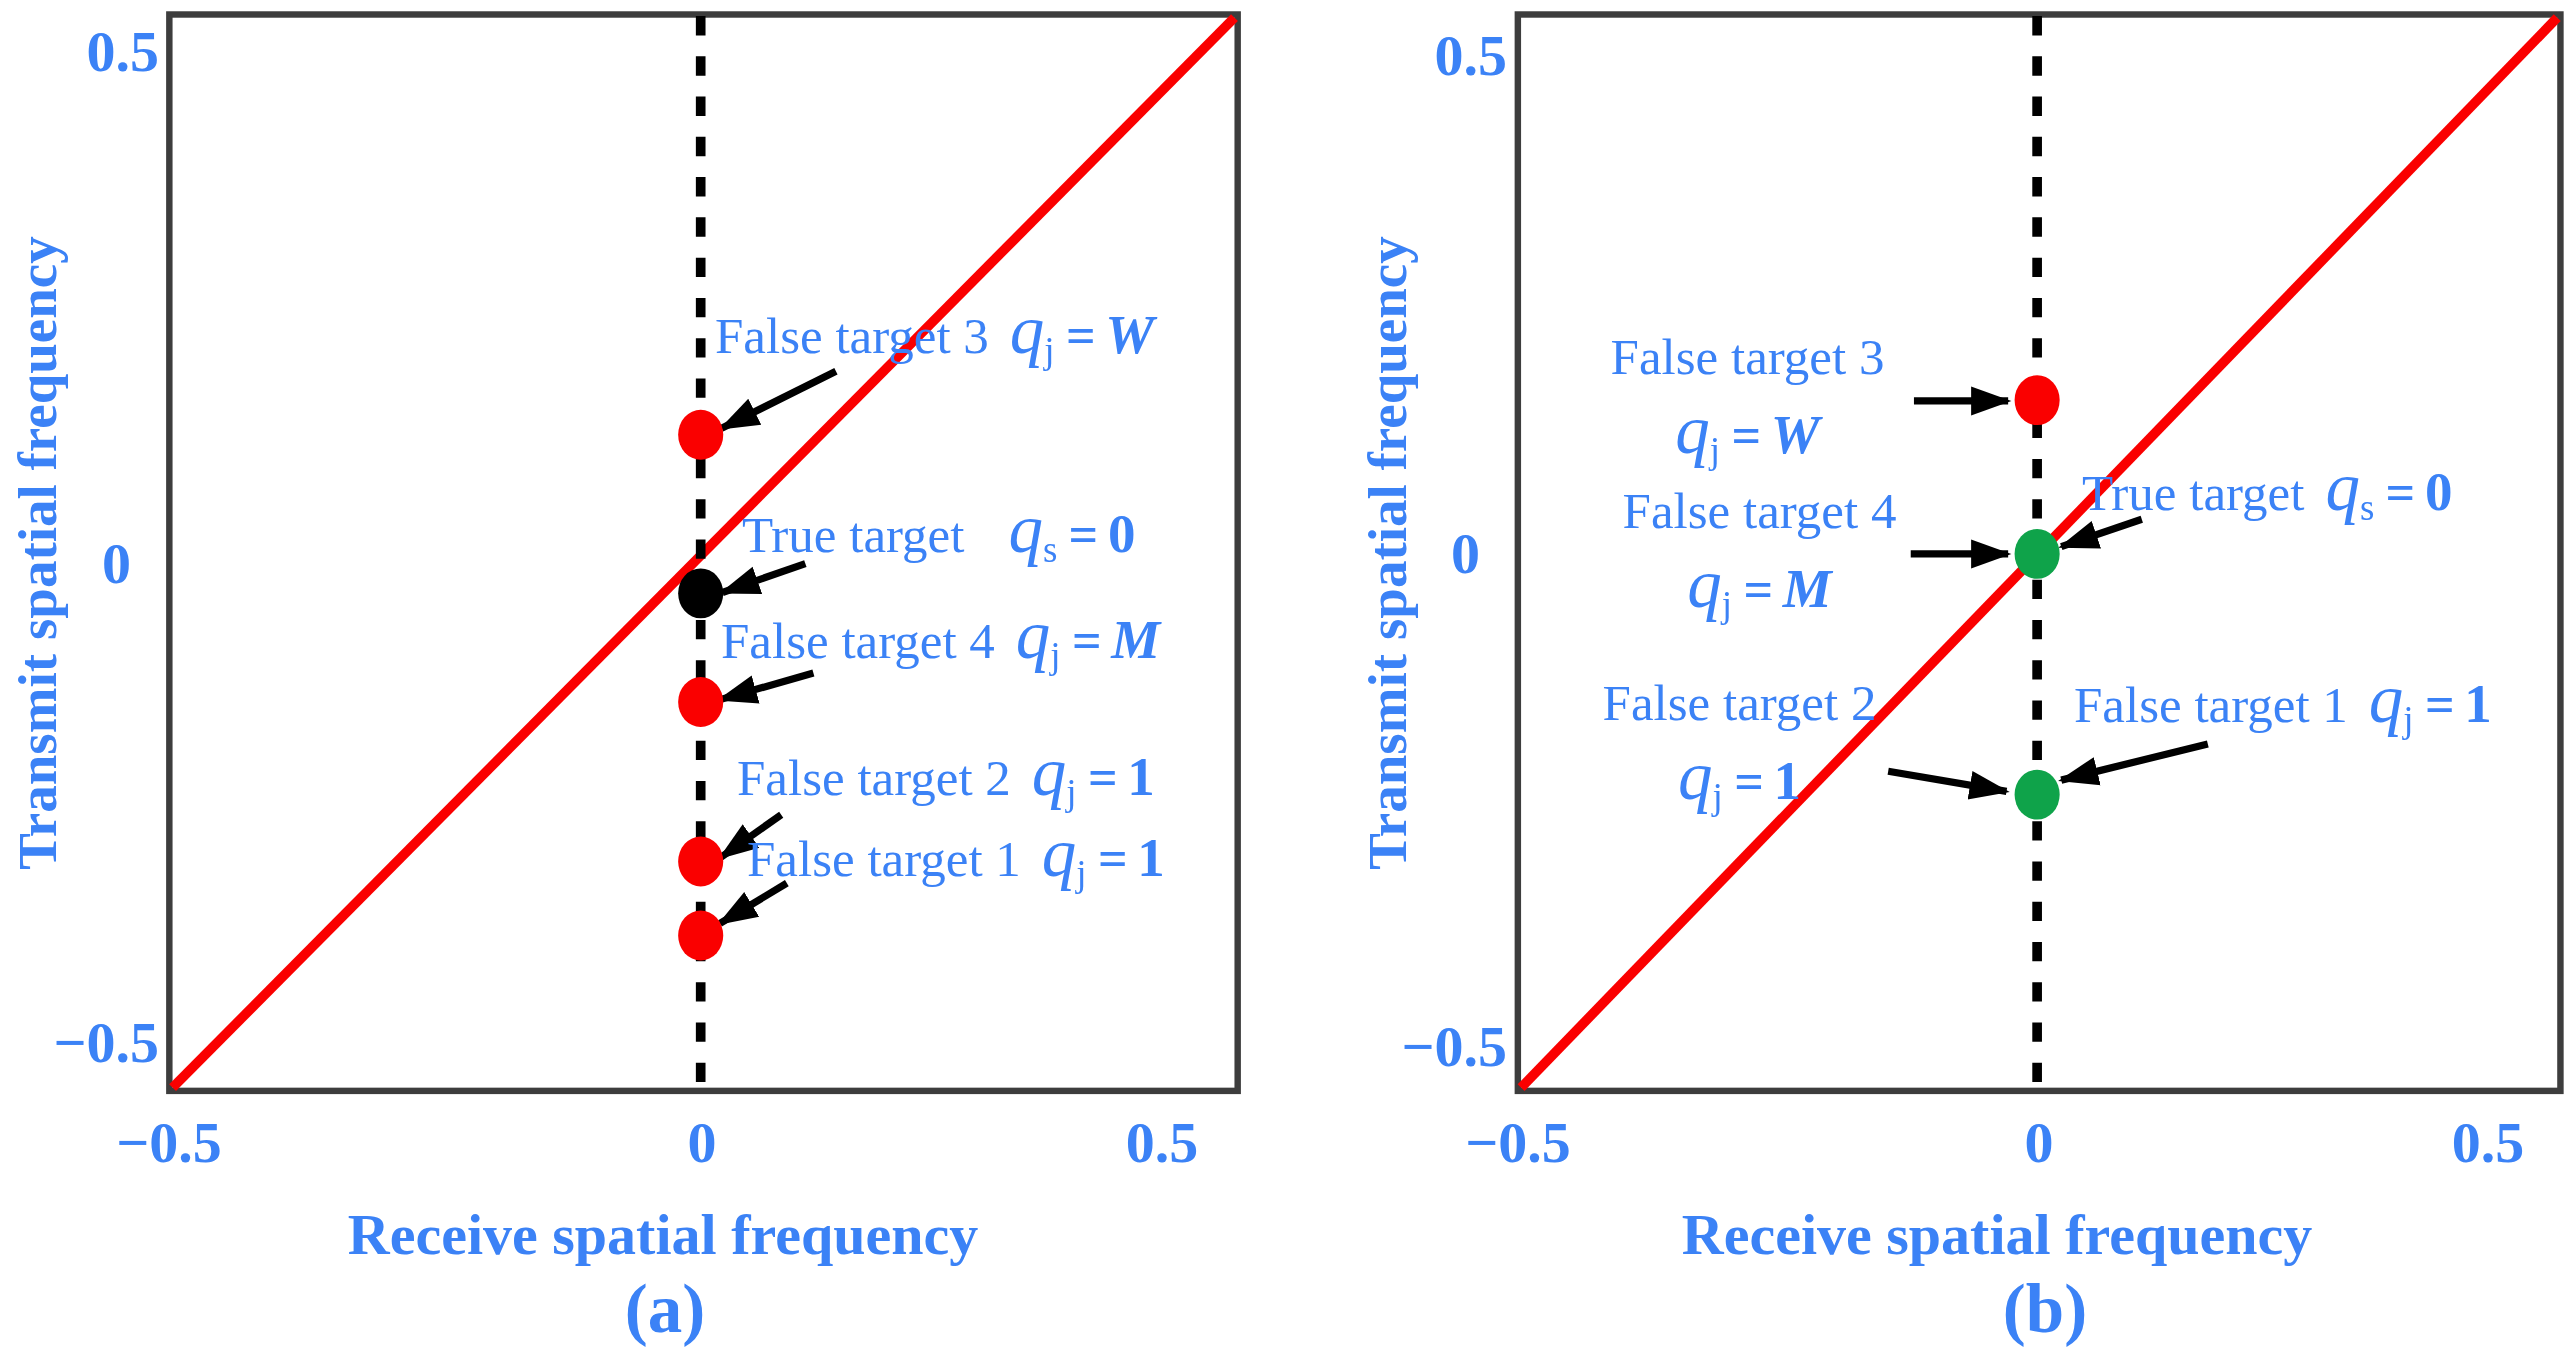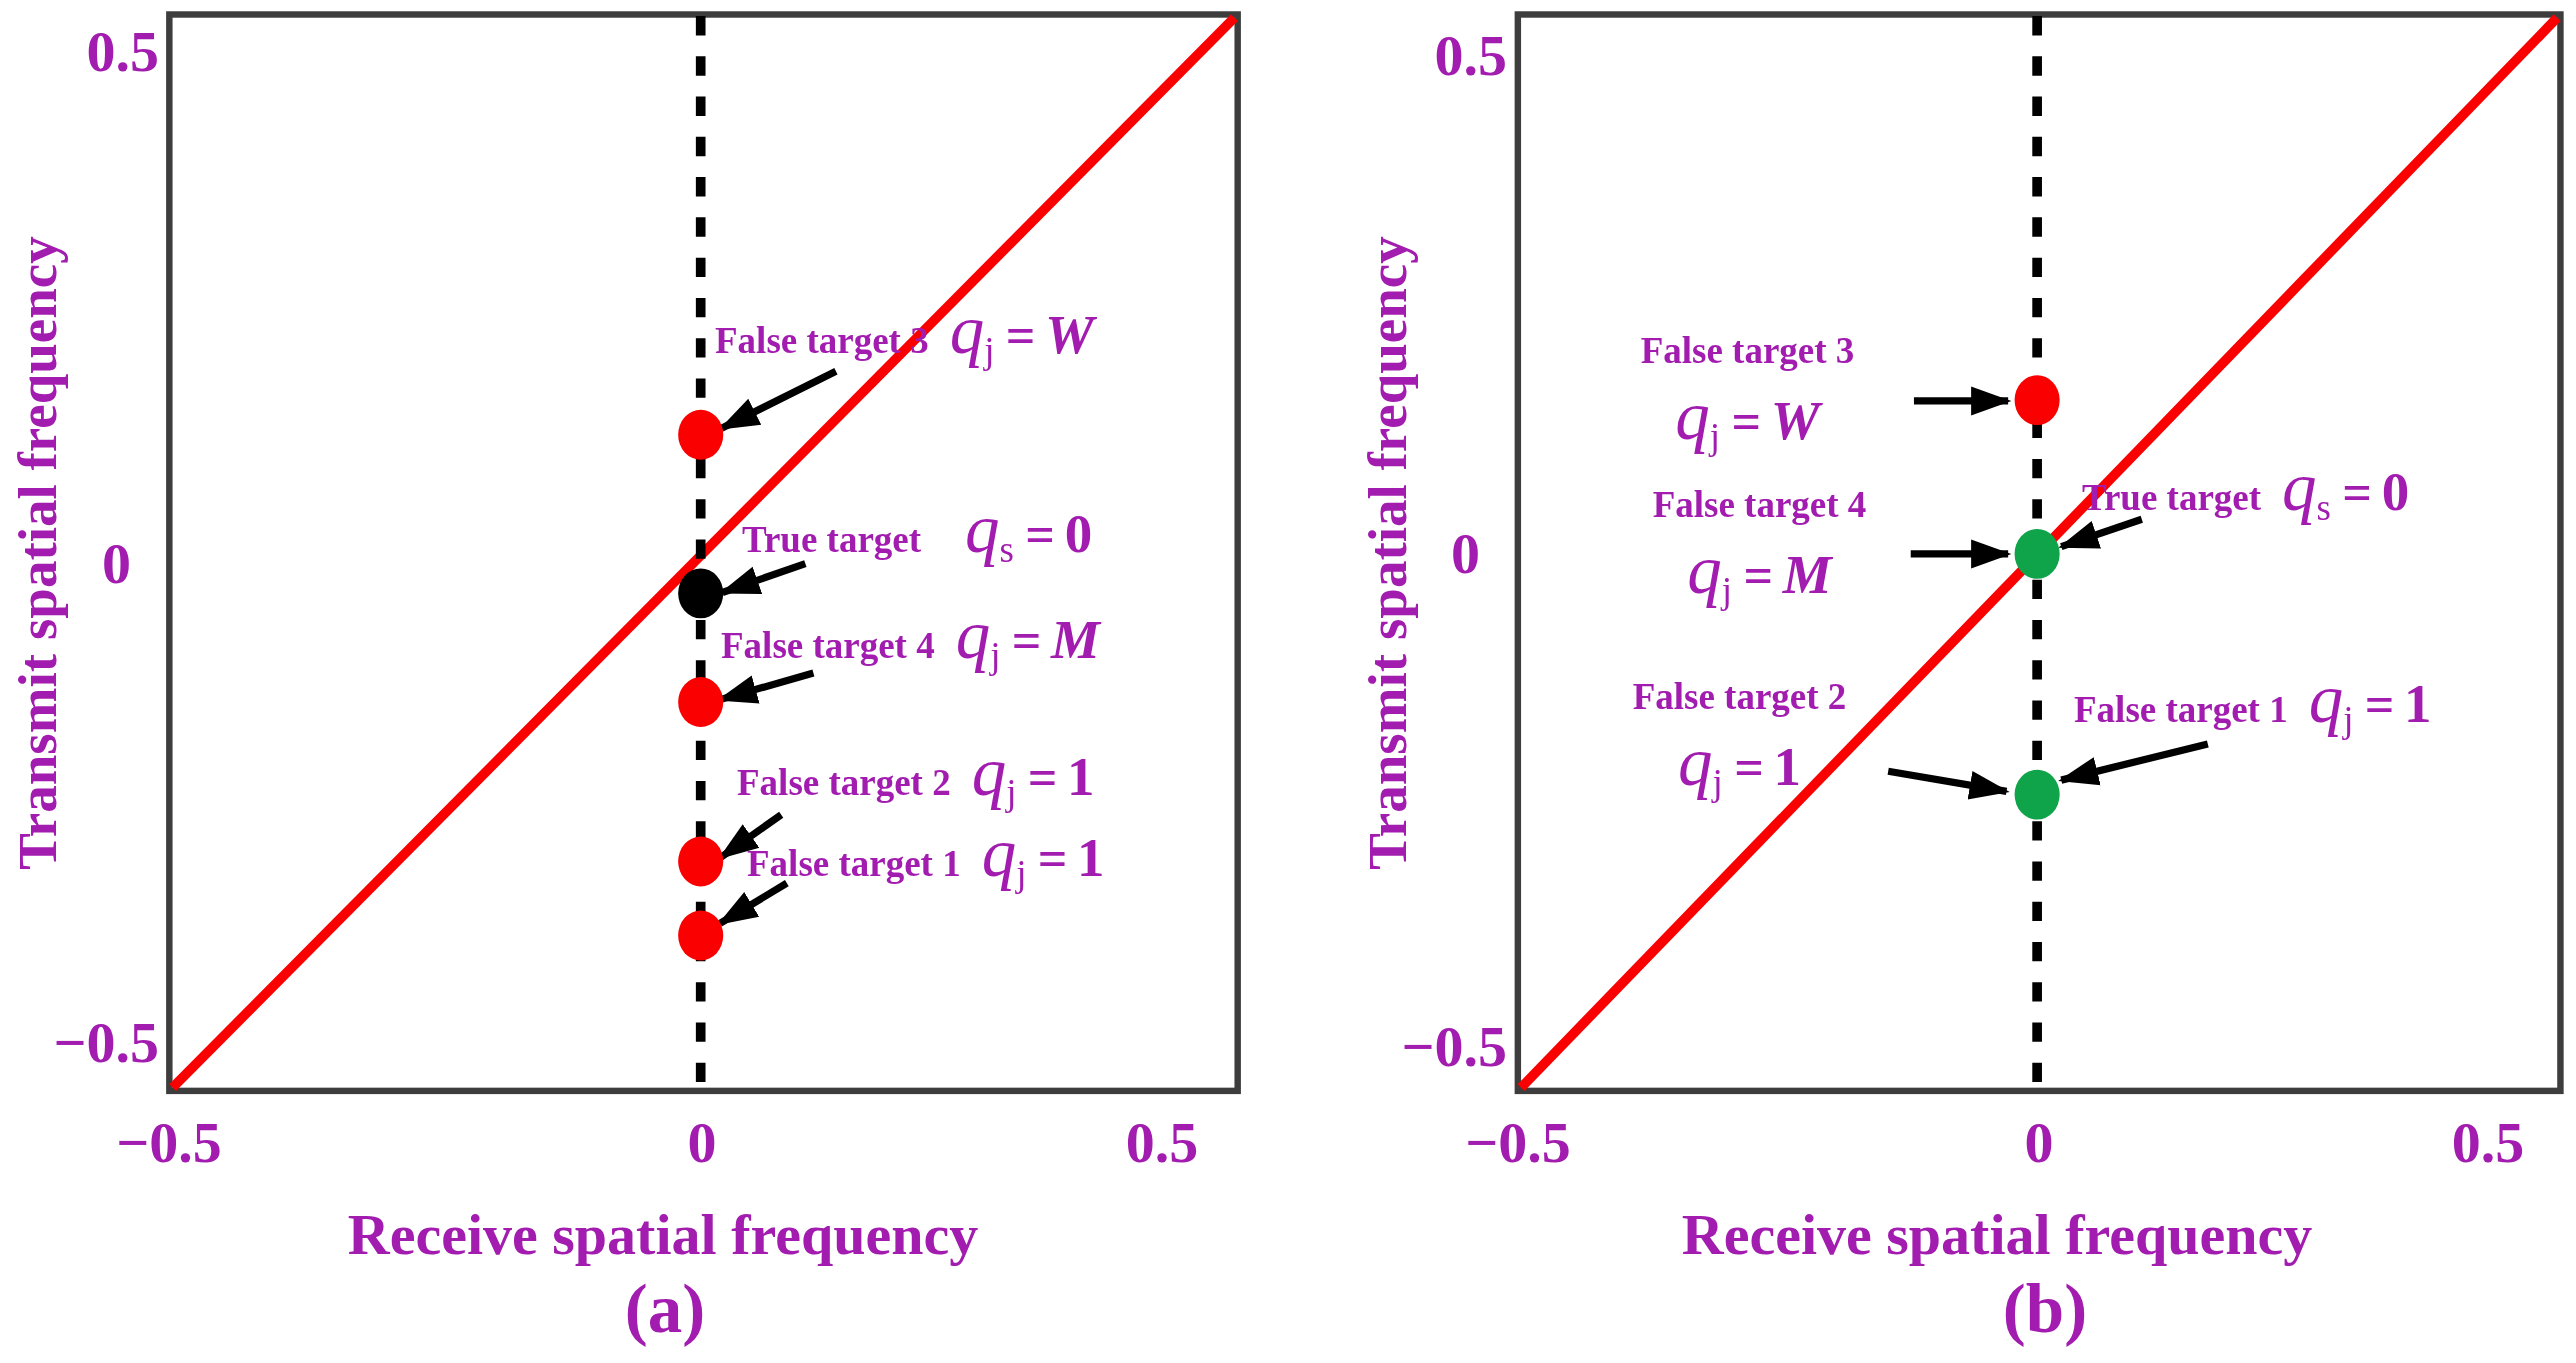--- a/index.html
+++ b/index.html
@@ -1,27 +1,27 @@
 <!DOCTYPE html>
 <html style="font-size:13px"><head>
 <meta charset="utf-8">
 <style>
   html,body{margin:0;padding:0;background:#ffffff;}
   .fig{position:relative;width:2576px;height:1363px;background:#ffffff;overflow:hidden;
-       font-family:"Liberation Serif","DejaVu Serif",serif;color:#a21caf;}
+       font-family:"Liberation Serif","DejaVu Serif",serif;color:#3b82f6;}
   .fig svg{position:absolute;left:0;top:0;}
   .txt{position:absolute;line-height:1;white-space:nowrap;}
   .tick{font-size:58px;font-weight:700;}
   .xtick{transform:translateX(-50%);}
   .ytick{transform:translate(-100%,-50%);}
   .axlab{font-size:58px;font-weight:700;transform:translateX(-50%);}
   .aylab{font-size:55px;font-weight:700;transform:translate(-50%,-50%) rotate(-90deg);transform-origin:center;}
   .cap{font-size:69px;font-weight:700;transform:translateX(-50%);}
   .ann{position:absolute;display:flex;align-items:baseline;line-height:1;white-space:nowrap;}
-  .al{font-size:37px;font-weight:700;}
+  .al{font-size:51px;font-weight:400;}
   .math{margin-left:21px;display:inline;white-space:nowrap;}
   .gap .math{margin-left:44px;}
   .mvar{font-size:69px;font-style:italic;font-weight:400;}
   .msub{font-size:37px;font-weight:400;vertical-align:-0.28em;}
   .mrel{font-size:52px;font-weight:700;margin:0 9.7px 0 11.3px;}
   .mval{font-size:55px;font-weight:700;}
   .it{font-style:italic;}
   .annb{position:absolute;text-align:center;line-height:1;white-space:nowrap;}
   .annb .l2{margin-top:13px;}
 </style>

